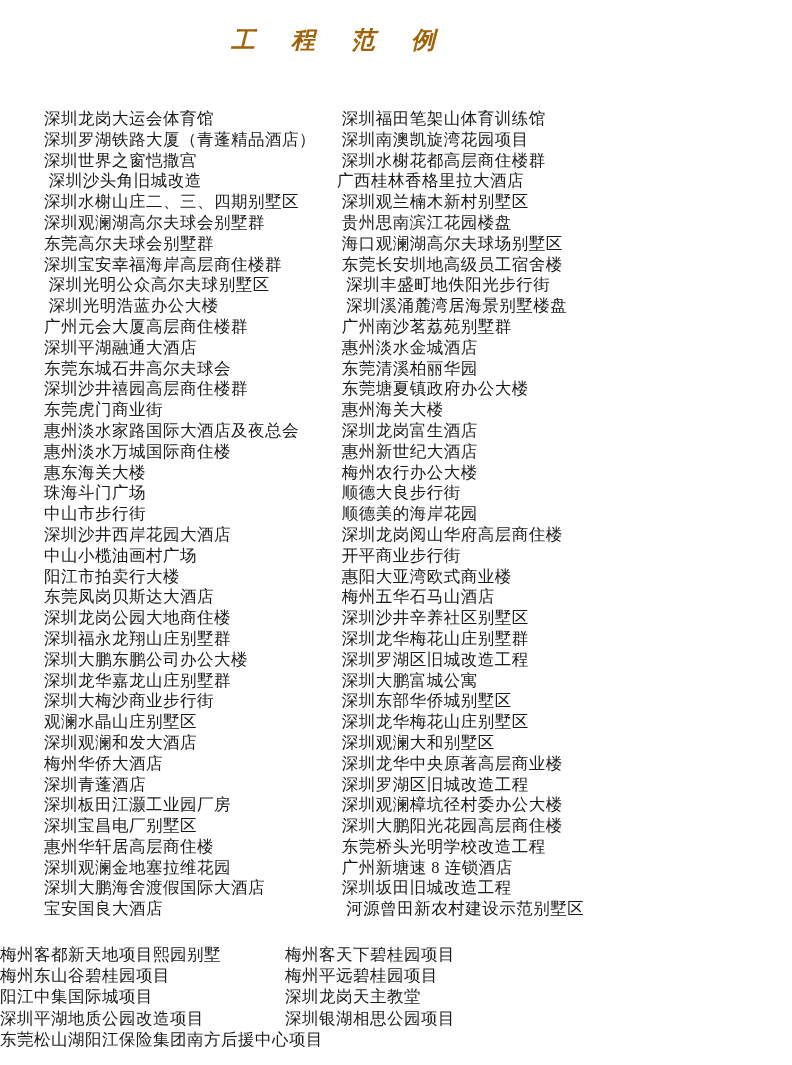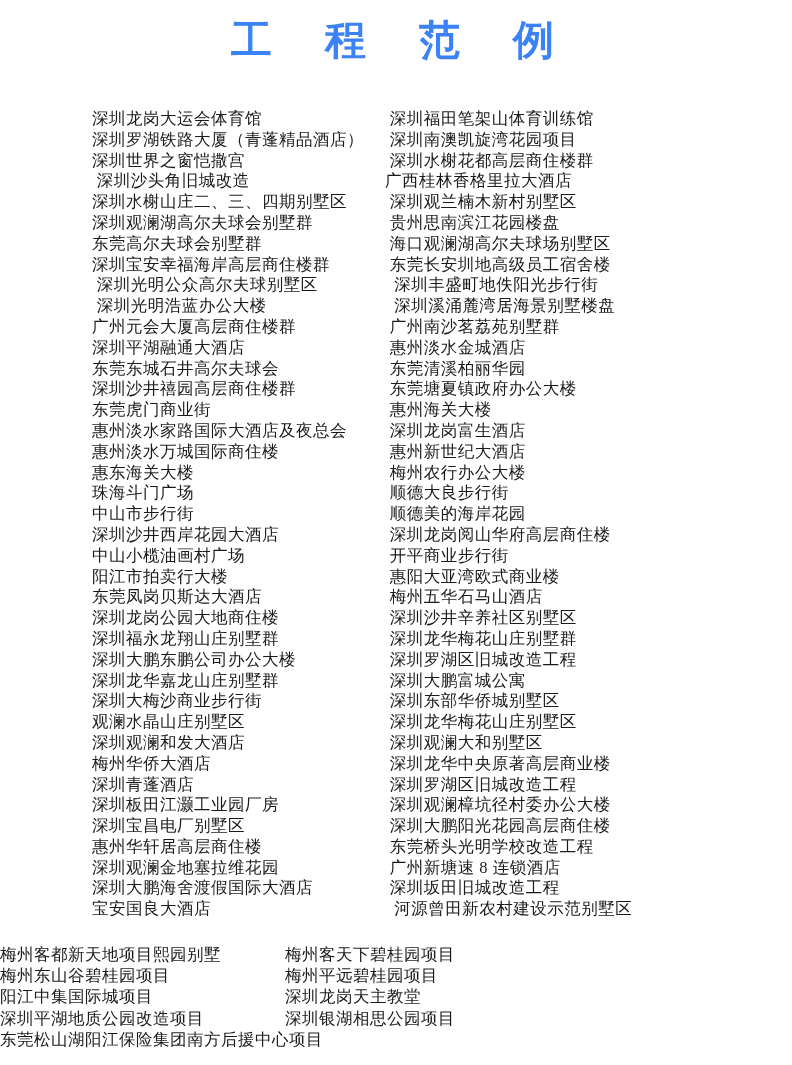--- a/index.html
+++ b/index.html
@@ -11,33 +11,34 @@
     position: relative;
     width: 792px;
     height: 1065px;
     background: #ffffff;
     overflow: hidden;
     font-family: "Liberation Serif", "DejaVu Serif", serif;
     color: #1a1a1a;
   }
   .doc-title {
     margin: 18px 0 0 231px;
-    font-size: 41px;
+    font-size: 24px;
     font-weight: bold;
     letter-spacing: 6px;
     line-height: 44px;
     white-space: pre;
-    color: #3b82f6;
+    color: #a16207;
+    font-style: italic;
   }
   .list {
     white-space: pre-wrap;
   }
   .main-list {
     margin-top: 47px;
-    padding-left: 92px;
+    padding-left: 44px;
   }
   .bottom-list {
     margin-top: 24px;
   }
   .row {
     display: flex;
     align-items: baseline;
   }
   .main-list .row {
     height: 20.8px;

